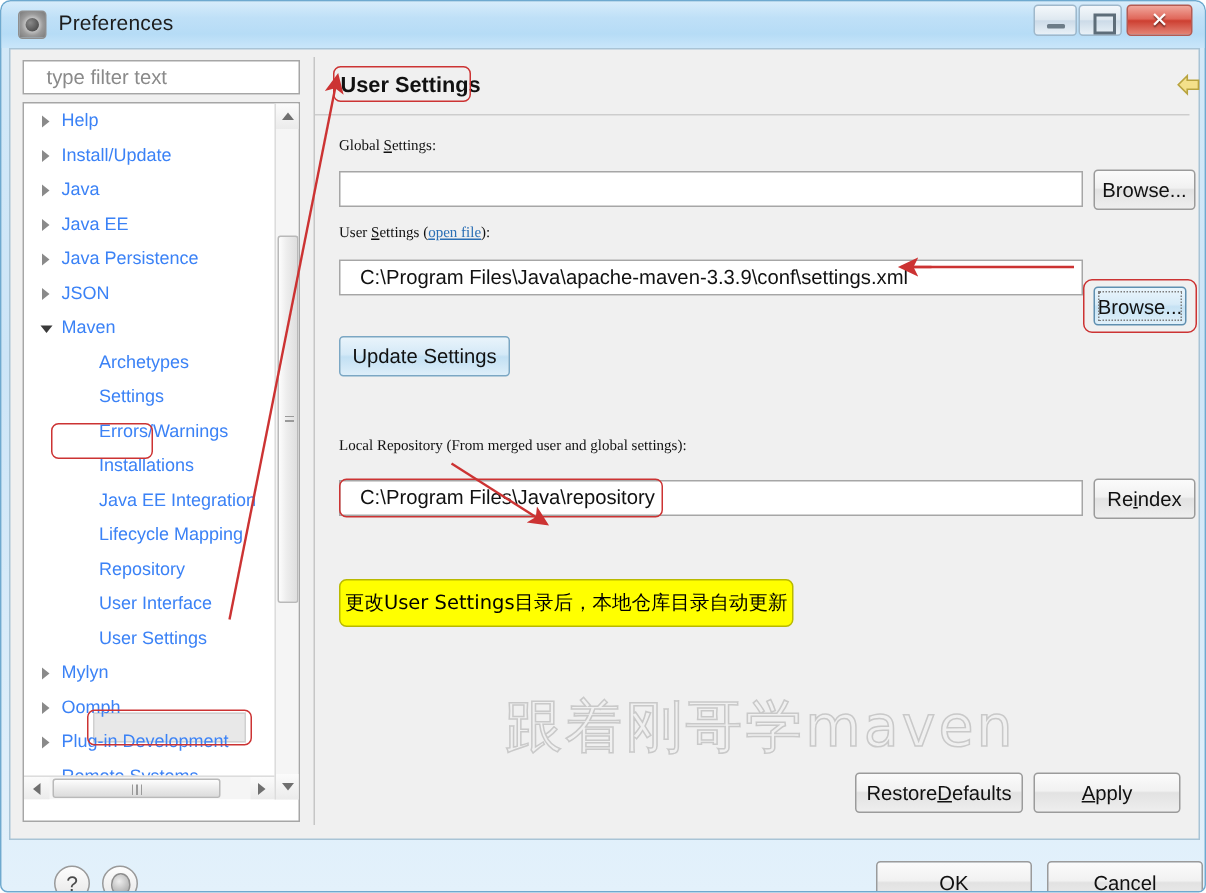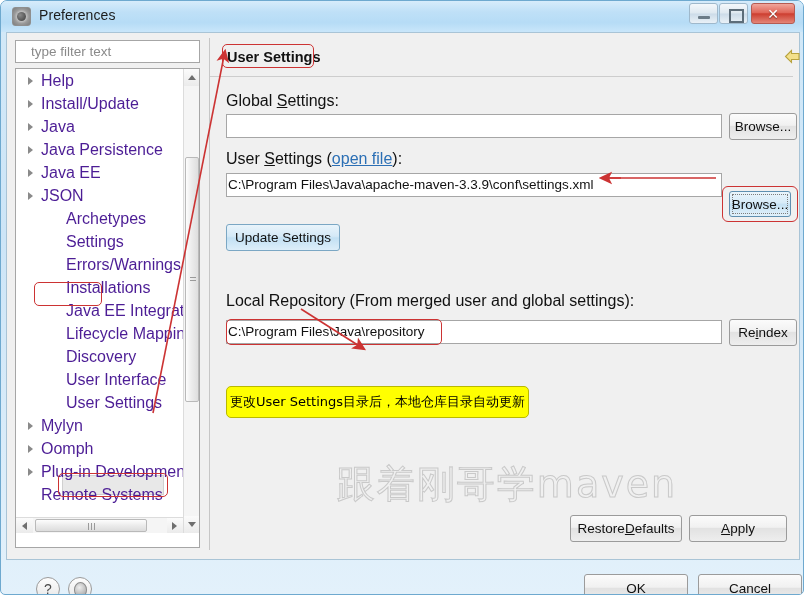--- a/index.html
+++ b/index.html
@@ -103,22 +103,22 @@
     border: 1px solid #a6a6a6;
     overflow: hidden;
   }
   #tree-list {
     position:absolute; left:0; top:0; width: 168px; height:464px;
     overflow:hidden;
   }
   .tree-item {
     position: relative;
     height: 23px;
-    font-size: 16px;
-    color: #4c1d95;
+    font-size: 12px;
+    color: #3b82f6;
     white-space: nowrap;
     line-height: 23px;
   }
   .tree-item .twisty {
     position:absolute; top: 8px; width: 0; height: 0;
   }
   .twisty.closed {
     left: 12px;
     border-left: 5px solid #8a8a8a;
     border-top: 4px solid transparent;
@@ -219,30 +219,30 @@
     position:absolute; left:0; top:38px; width:583px; height:1px;
     background:#cdcdcd;
   }
 
   
   #nav-area { position:absolute; right:8px; top:9px; height:20px; }
   .nav-arrow { position:absolute; top:2px; width:17px; height:15px; }
 
   
   .flabel {
-    position:absolute; font-size:16px; color:#111; white-space:nowrap;
+    position:absolute; font-size:10px; color:#111; white-space:nowrap;font-family:Liberation Serif, serif;
   }
   .flabel u { text-decoration: underline; }
   .link { color:#2b6fb5; text-decoration: underline; }
 
   .ftext {
     position:absolute; height:24px; background:#ffffff;
     border:1px solid #a6a6a6;
     font-size:13.5px; color:#111;
-    padding:0 1px; line-height:22px;
+    padding:0 13px; line-height:22px;
     white-space:nowrap; overflow:hidden;
   }
 
   .btn {
     position:absolute; height:27px;
     background: linear-gradient(180deg,#fbfbfb 0%, #f1f1f1 45%, #e2e2e2 50%, #eeeeee 100%);
     border:1px solid #9b9b9b; border-radius:3px;
     font-size:13.5px; color:#111;
     display:flex; align-items:center; justify-content:center;
     font-family:"Liberation Sans", sans-serif;
@@ -356,50 +356,54 @@
         <div class="tree-item lvl1">
             <span class="twisty closed"></span>
             <span class="lbl">Install/Update</span>
           </div>
         <div class="tree-item lvl1">
             <span class="twisty closed"></span>
             <span class="lbl">Java</span>
           </div>
         <div class="tree-item lvl1">
             <span class="twisty closed"></span>
+            <span class="lbl">Java EE</span>
+          </div>
+        <div class="tree-item lvl1">
+            <span class="twisty closed"></span>
             <span class="lbl">Java Persistence</span>
           </div>
         <div class="tree-item lvl1">
             <span class="twisty closed"></span>
-            <span class="lbl">Java EE</span>
-          </div>
-        <div class="tree-item lvl1">
-            <span class="twisty closed"></span>
             <span class="lbl">JSON</span>
           </div>
+        <div class="tree-item lvl1">
+            <span class="twisty open"></span>
+            <span class="lbl">Maven</span>
+          </div>
         <div class="tree-item lvl2">
             <span class="lbl">Archetypes</span>
           </div>
         <div class="tree-item lvl2">
             <span class="lbl">Settings</span>
           </div>
         <div class="tree-item lvl2">
             <span class="lbl">Errors/Warnings</span>
           </div>
         <div class="tree-item lvl2">
             <span class="lbl">Installations</span>
           </div>
         <div class="tree-item lvl2">
             <span class="lbl">Java EE Integration</span>
           </div>
         <div class="tree-item lvl2">
             <span class="lbl">Lifecycle Mapping</span>
           </div>
         <div class="tree-item lvl2">
-            <span class="lbl">Discovery</span>
+            <span class="lbl">Repository</span>
           </div>
         <div class="tree-item lvl2">
             <span class="lbl">User Interface</span>
           </div>
         <div class="tree-item lvl2">
             <span class="lbl">User Settings</span>
           </div>
         <div class="tree-item lvl1">
             <span class="twisty closed"></span>
             <span class="lbl">Mylyn</span>

